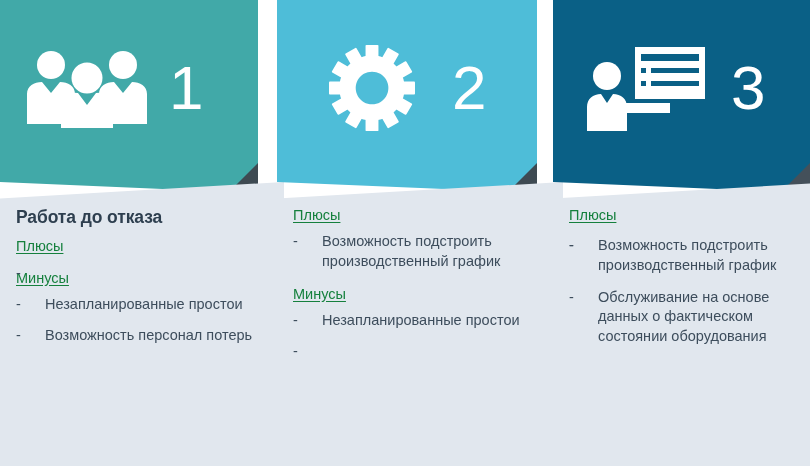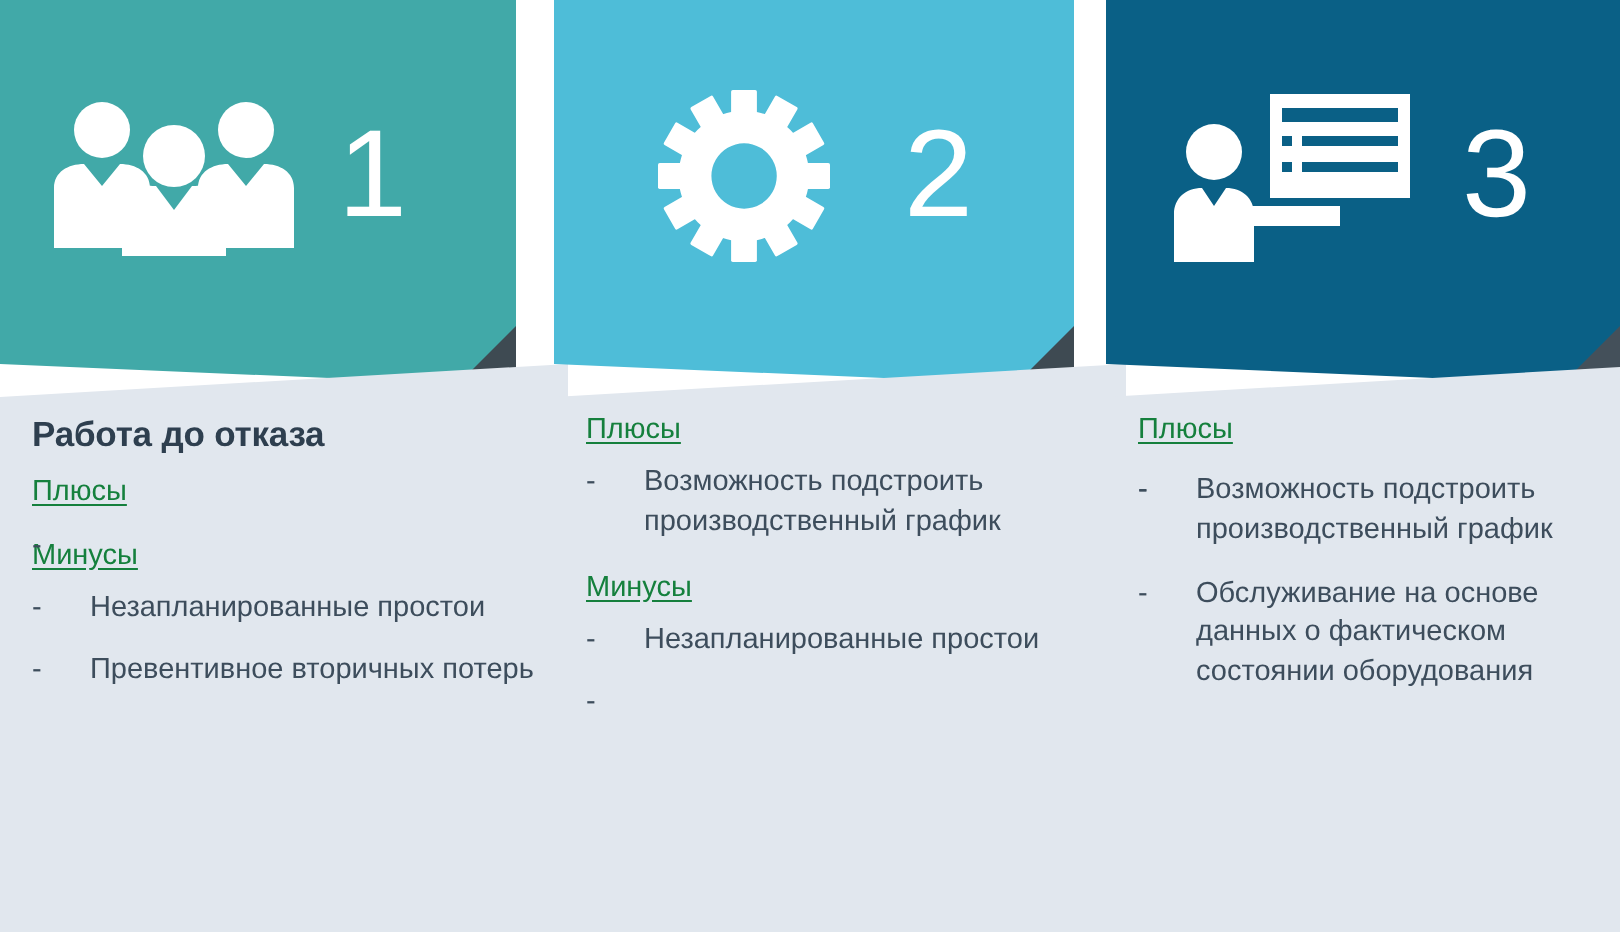--- a/index.html
+++ b/index.html
@@ -205,21 +205,21 @@
         </ul>
 
         <div class="section-head spaced">Минусы</div>
         <ul class="bullet-list">
           <li class="bullet-item">
             <span class="bullet-dash">-</span>
             <span>Незапланированные простои</span>
           </li>
           <li class="bullet-item">
             <span class="bullet-dash">-</span>
-            <span>Превентивное вторичных потерь</span>
+            <span>Возможность персонал потерь</span>
           </li>
         </ul>
       </div>
     </div>
   </div>
 
   <div class="card card-2">
     <div class="card-header">
       <div class="header-shape"></div>
       <div class="header-inner">

